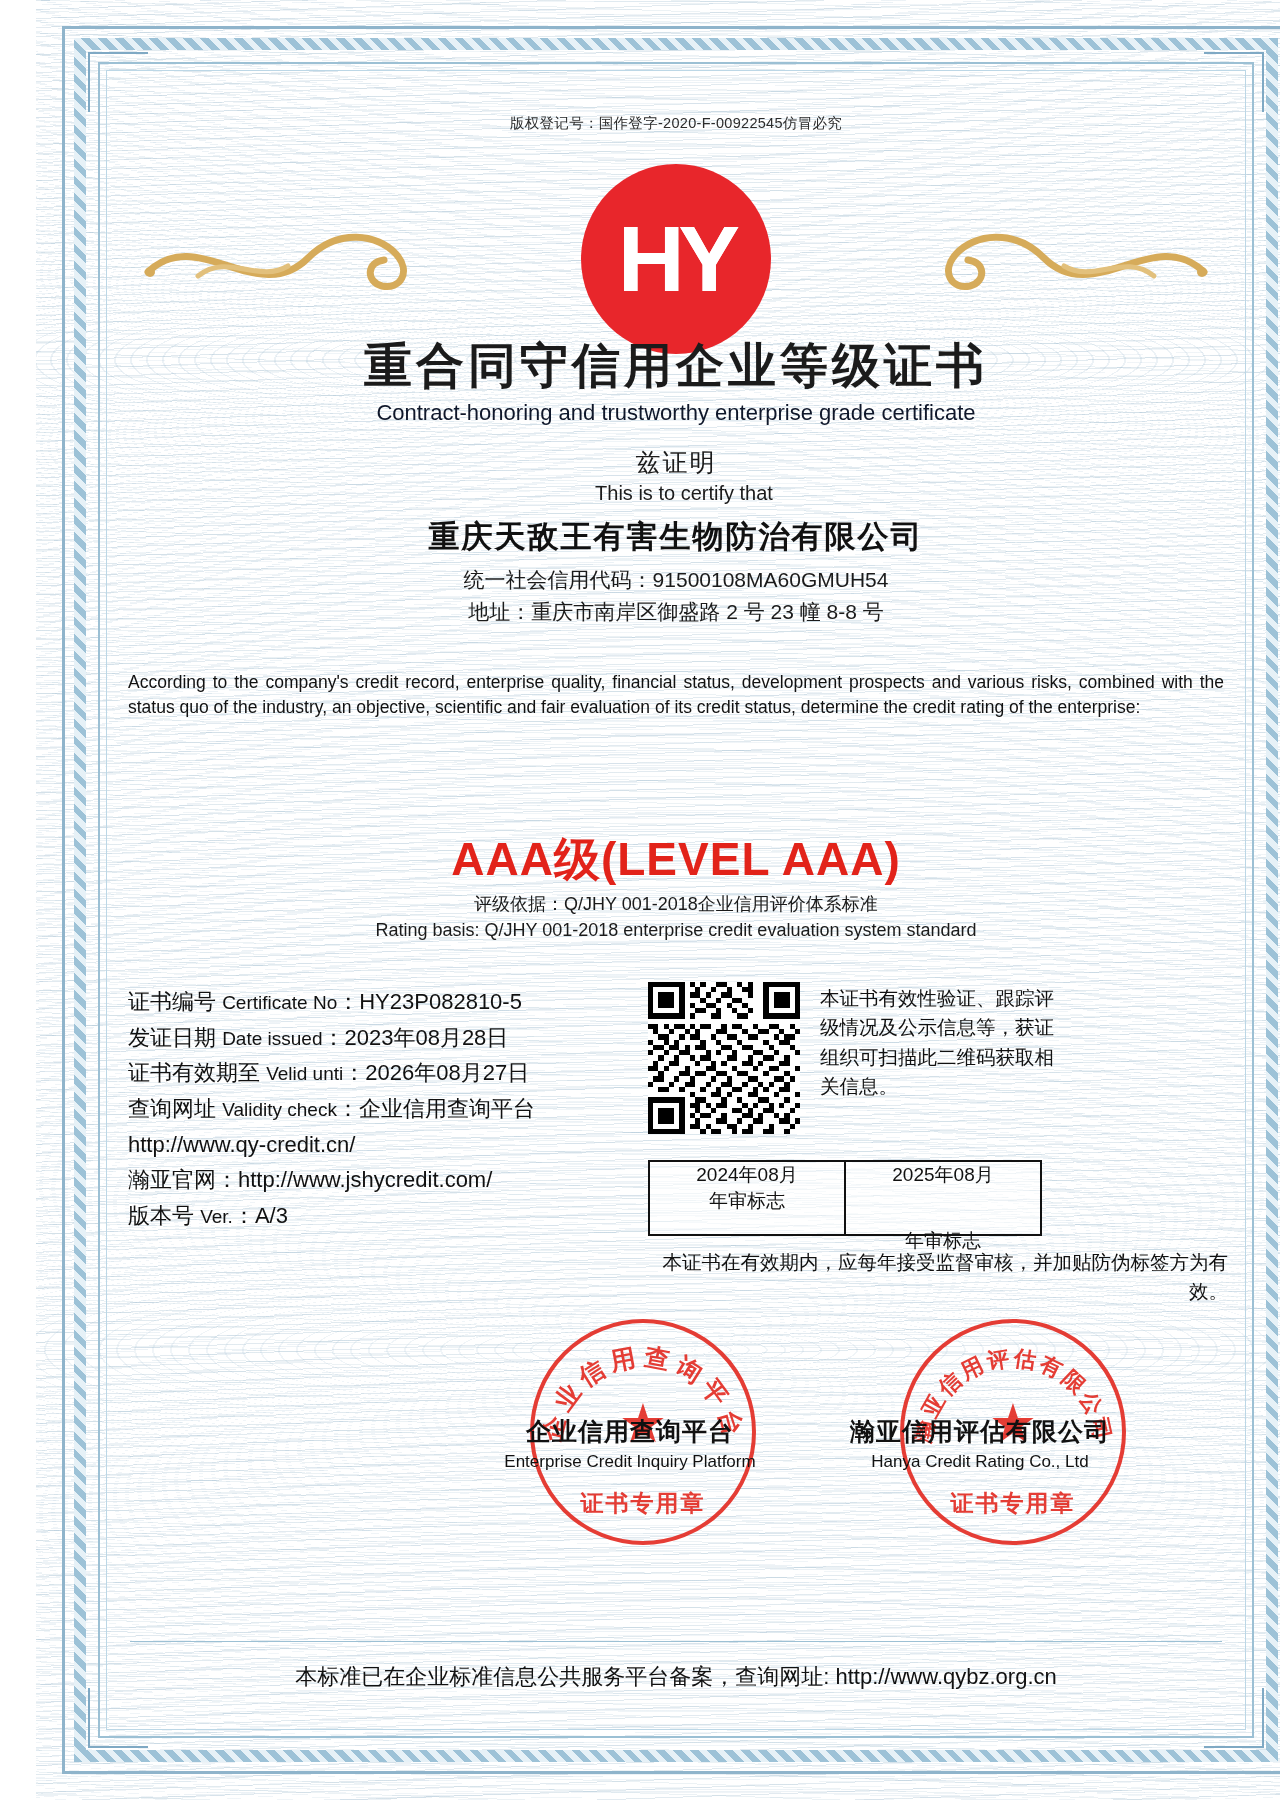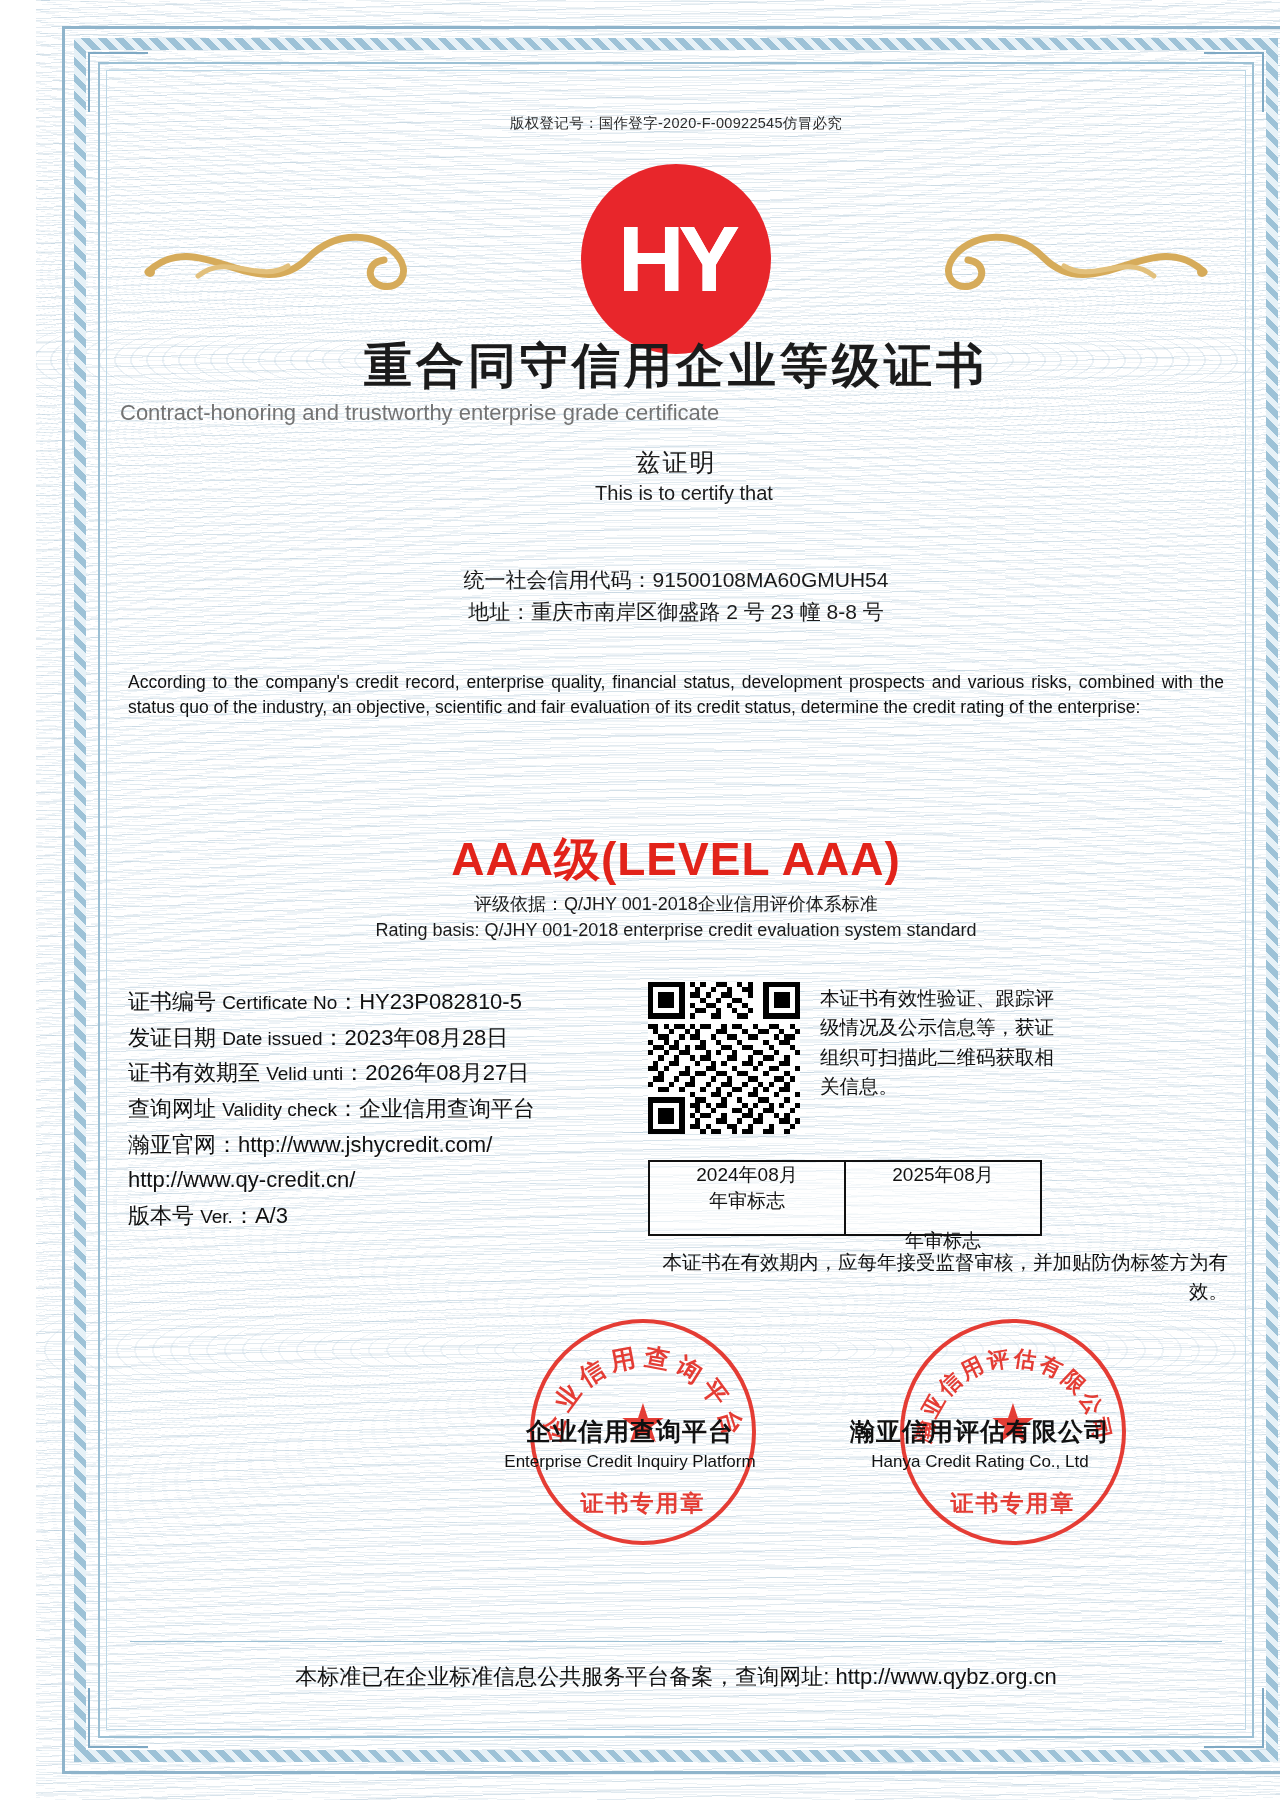--- a/index.html
+++ b/index.html
@@ -96,22 +96,22 @@
     font-family:"Liberation Sans",sans-serif;
     line-height:1;
     text-shadow:0 0 0 #fff;
   }
 
   .title-cn{
     position:absolute;top:250px;left:0;right:0;text-align:center;
     font-size:48px;font-weight:bold;color:#1b1b1b;letter-spacing:4px;
   }
   .title-en{
-    position:absolute;top:316px;left:0;right:0;
-    font-size:22px;color:#737373;
+    position:absolute;top:316px;left:0;right:0;text-align:center;
+    font-size:22px;color:#0f172a;
   }
   .certify-cn{
     position:absolute;top:362px;left:0;right:0;text-align:center;
     font-size:25px;color:#1b1b1b;letter-spacing:2px;
   }
   .certify-en{
     position:absolute;top:398px;left:16px;right:0;text-align:center;
     font-size:20px;color:#1b1b1b;
   }
   .company{
@@ -259,20 +259,21 @@
         <span class="hy">HY</span>
       </div>
     </div>
 
     <div class="title-cn">重合同守信用企业等级证书</div>
     <div class="title-en">Contract-honoring and trustworthy enterprise grade certificate</div>
 
     <div class="certify-cn">兹证明</div>
     <div class="certify-en">This is to certify that</div>
 
+    <div class="company">重庆天敌王有害生物防治有限公司</div>
     <div class="usci">统一社会信用代码：91500108MA60GMUH54</div>
     <div class="address">地址：重庆市南岸区御盛路 2 号 23 幢 8-8 号</div>
 
     <div class="para">
       <div class="en">According to the company's credit record, enterprise quality, financial status, development prospects and various risks, combined with the status quo of the industry, an objective, scientific and fair evaluation of its credit status, determine the credit rating of the enterprise:</div>
     </div>
 
     <div class="level">AAA级(LEVEL AAA)</div>
     <div class="basis-cn">评级依据：Q/JHY 001-2018企业信用评价体系标准</div>
     <div class="basis-en">Rating basis: Q/JHY 001-2018 enterprise credit evaluation system standard</div>
@@ -288,24 +289,24 @@
       </div>
       <div class="row">
         <span>证书有效期至</span>
         <span class="lbl-en">Velid unti</span><span>：</span><span>2026年08月27日</span>
       </div>
       <div class="row">
         <span>查询网址</span>
         <span class="lbl-en">Validity check</span><span>：</span><span>企业信用查询平台</span>
       </div>
       <div class="row">
+        <span>http://www.qy-credit.cn/</span>
+      </div>
+      <div class="row">
         <span>瀚亚官网</span><span>：</span><span>http://www.jshycredit.com/</span>
-      </div>
-      <div class="row">
-        <span>http://www.qy-credit.cn/</span>
       </div>
       <div class="row">
         <span>版本号</span>
         <span class="lbl-en">Ver.</span><span>：</span><span>A/3</span>
       </div>
     </div>
 
     <div class="qrblock">
       <div class="qr">
         <svg width="152" height="152" viewBox="0 0 29 29" shape-rendering="crispEdges">

